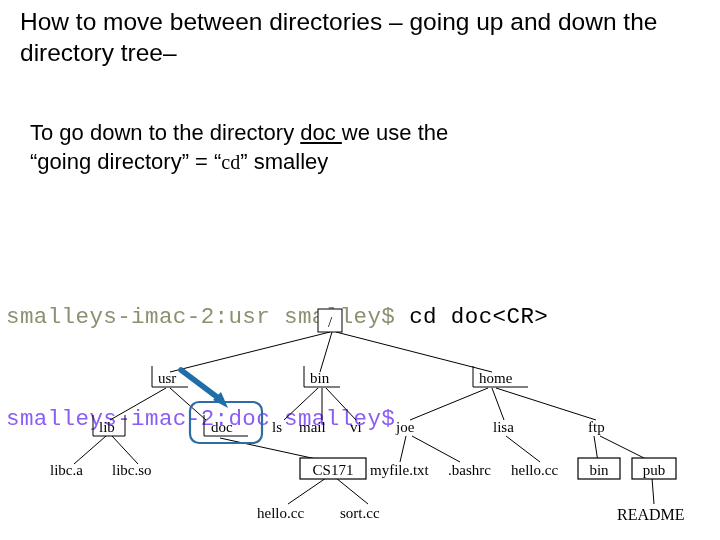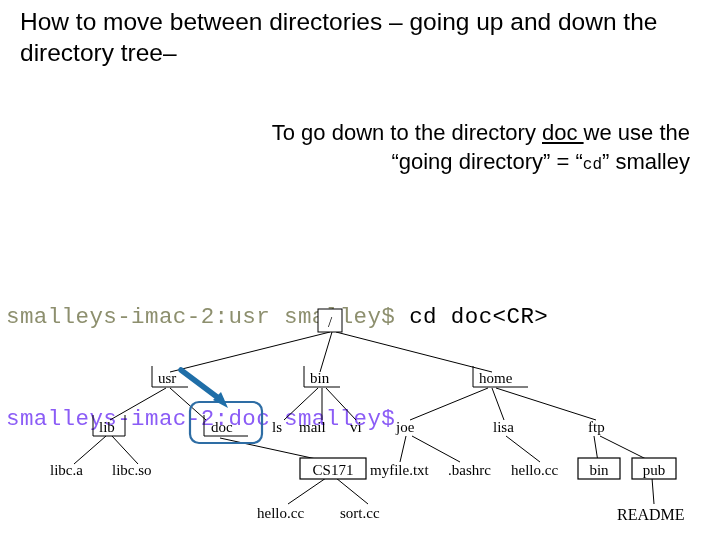--- a/index.html
+++ b/index.html
@@ -24,32 +24,32 @@
     font-size: 24.5px;
     line-height: 31px;
     color: #000000;
     font-family: "Liberation Sans", sans-serif;
   }
   #subtitle {
     position: absolute;
     left: 30px;
     top: 118px;
     width: 660px;
-    text-align: right;
+    text-align: left;
     font-size: 22px;
     line-height: 29px;
     color: #000000;
     font-family: "Liberation Sans", sans-serif;
   }
   #subtitle .underline {
     text-decoration: underline;
   }
   #subtitle .mono {
-    font-family: Liberation Mono, monospace;
-    font-size: 16px;
+    font-family: Liberation Serif, serif;
+    font-size: 20px;
   }
   #terminal {
     position: absolute;
     left: 6px;
     top: 232px;
     width: 700px;
     font-family: "Liberation Mono", "DejaVu Sans Mono", monospace;
     font-size: 22.5px;
     line-height: 34px;
     letter-spacing: 0.4px;

